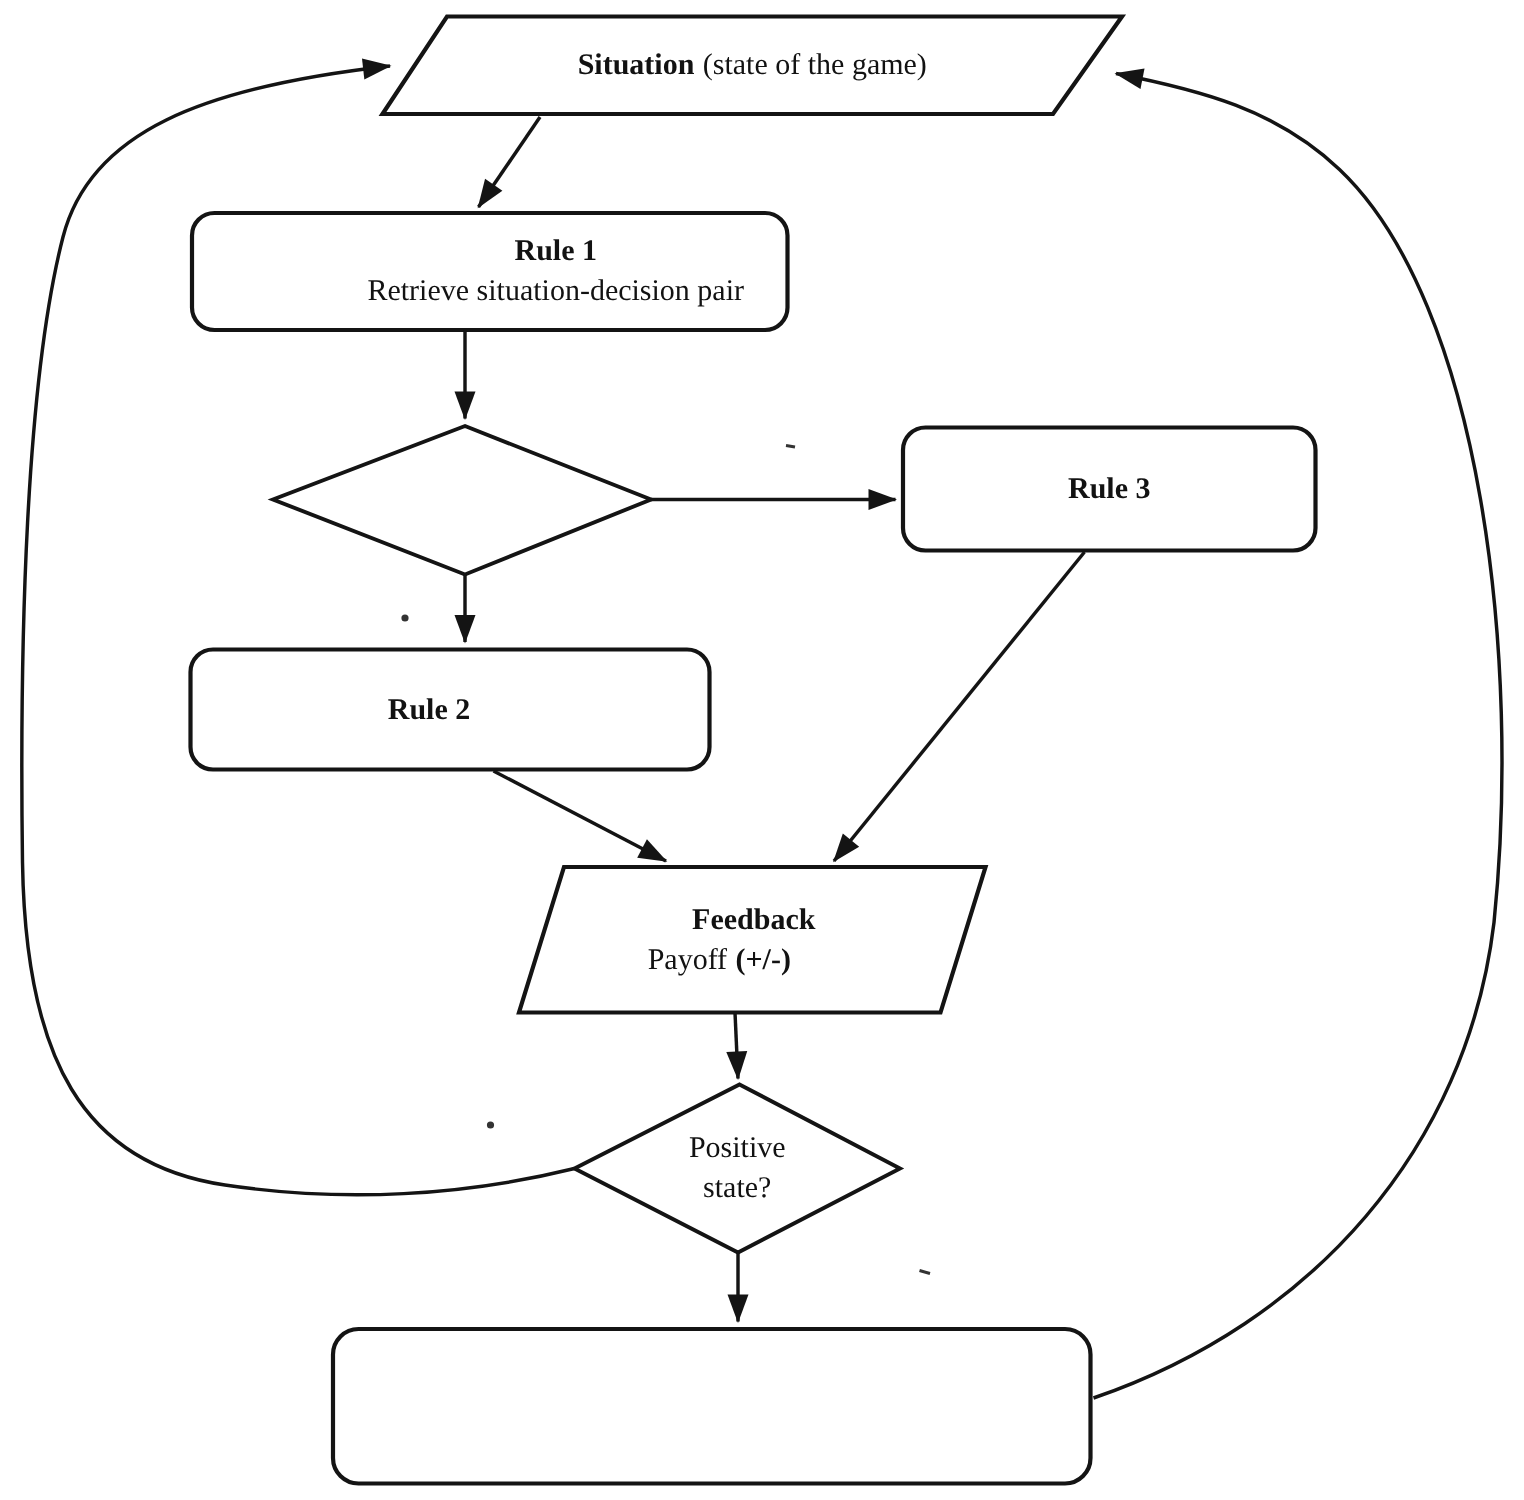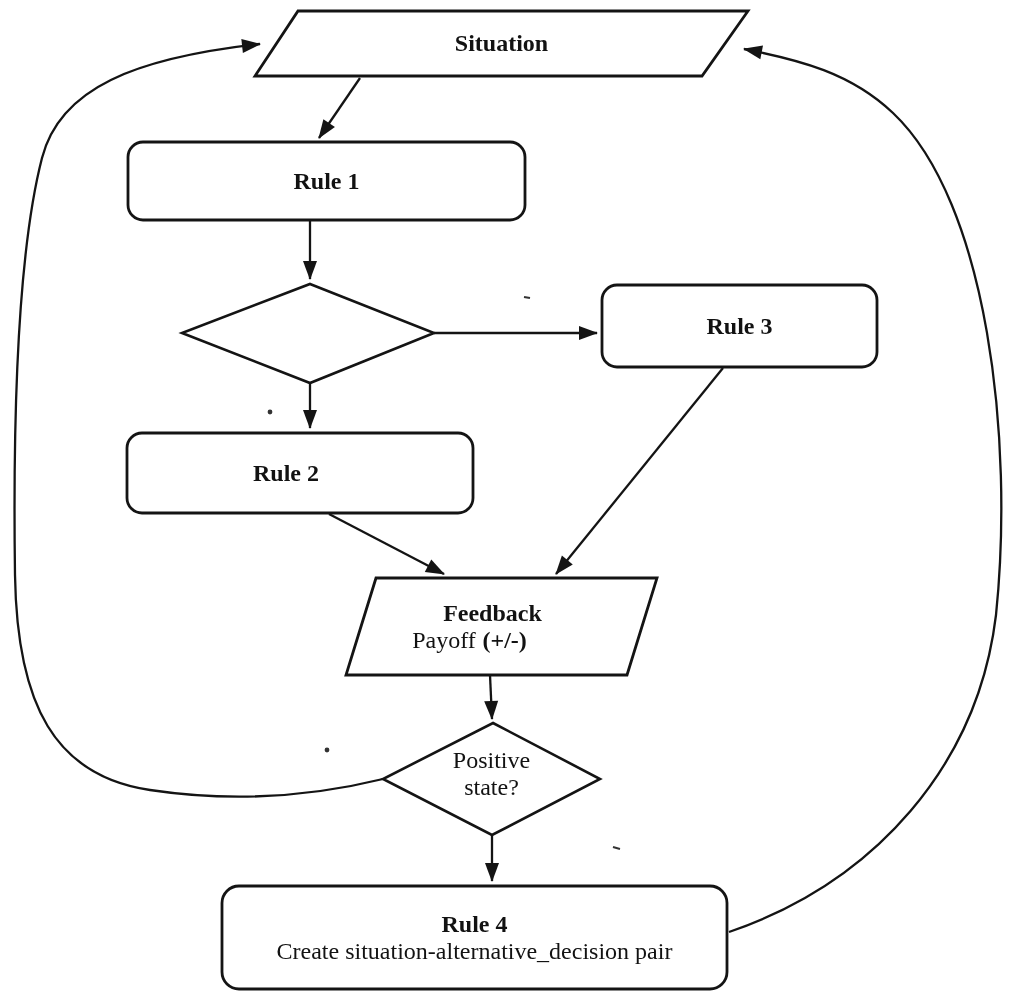--- a/index.html
+++ b/index.html
@@ -13,27 +13,27 @@
   }
   #lines{position:absolute;left:0;top:0;}
   .shape{fill:#ffffff;stroke:#141414;}
   .edge{fill:none;stroke:#141414;stroke-width:2.3;}
   .speck{stroke:#333;stroke-width:2;fill:#333;}
   .label{
     position:absolute;
     display:flex;flex-direction:column;
     align-items:center;justify-content:center;
     text-align:center;
-    font-size:24px;line-height:27px;
+    font-size:20px;line-height:27px;
     white-space:nowrap;
   }
   .label .row{display:flex;flex-direction:row;align-items:baseline;justify-content:center;}
   .b{font-weight:bold;}
   .gap-left{margin-left:0.28em;}
-  .clip{overflow:hidden;justify-content:flex-end;}
+  .clip{overflow:hidden;justify-content:flex-start;}
 </style>
 </head>
 <body>
 
 <div id="figure">
 
   <svg id="lines" width="1016" height="1000" viewBox="0 0 1016 1000">
     <defs>
       <marker id="ah" markerUnits="userSpaceOnUse" markerWidth="24" markerHeight="18" refX="19" refY="8" orient="auto">
         <path d="M1,1 L20,8 L1,15 z" fill="#141414"></path>
@@ -62,47 +62,45 @@
 
     <path class="speck" d="M 524 297 l 6 1"></path>
     <circle class="speck" cx="270" cy="412" r="1.4"></circle>
     <circle class="speck" cx="327" cy="750" r="1.4"></circle>
     <path class="speck" d="M 613 847 l 7 2"></path>
   </svg>
 
   <div class="label" style="left:255px;top:11px;width:493px;height:65px;">
     <span class="row">
       <span class="b">Situation</span>
+      <span class="gap-left">(state of the game)</span>
     </span>
   </div>
 
-  <div class="label" style="left:128px;top:142px;width:397px;height:78px;">
+  <div class="label" style="left:128px;top:142px;width:397px;height:78px;padding-left:44px;">
     <span class="b">Rule 1</span>
+    <span>Retrieve situation-decision pair</span>
   </div>
 
 
   <div class="label" style="left:602px;top:285px;width:275px;height:82px;border-radius:12px;">
     <span class="b">Rule 3</span>
   </div>
 
   <div class="label" style="left:127px;top:433px;width:318px;height:80px;">
     <span class="b">Rule 2</span>
   </div>
 
-  <div class="label" style="left:337px;top:578px;width:311px;height:97px;">
+  <div class="label" style="left:347px;top:578px;width:311px;height:97px;">
     <span class="b">Feedback</span>
     <span class="row" style="transform:translateX(-37px);margin-left:28px;">
       <span>Payoff</span>
       <span class="b gap-left">(+/-)</span>
     </span>
   </div>
 
   <div class="label clip" style="left:383px;top:752px;width:217px;height:49px;">
     <span>Positive</span>
     <span>state?</span>
   </div>
 
-  <div class="label" style="left:222px;top:886px;width:505px;height:103px;">
-    <span class="b">Rule 4</span>
-    <span>Create situation-alternative_decision pair</span>
-  </div>
 
 </div>
 
 </body></html>

